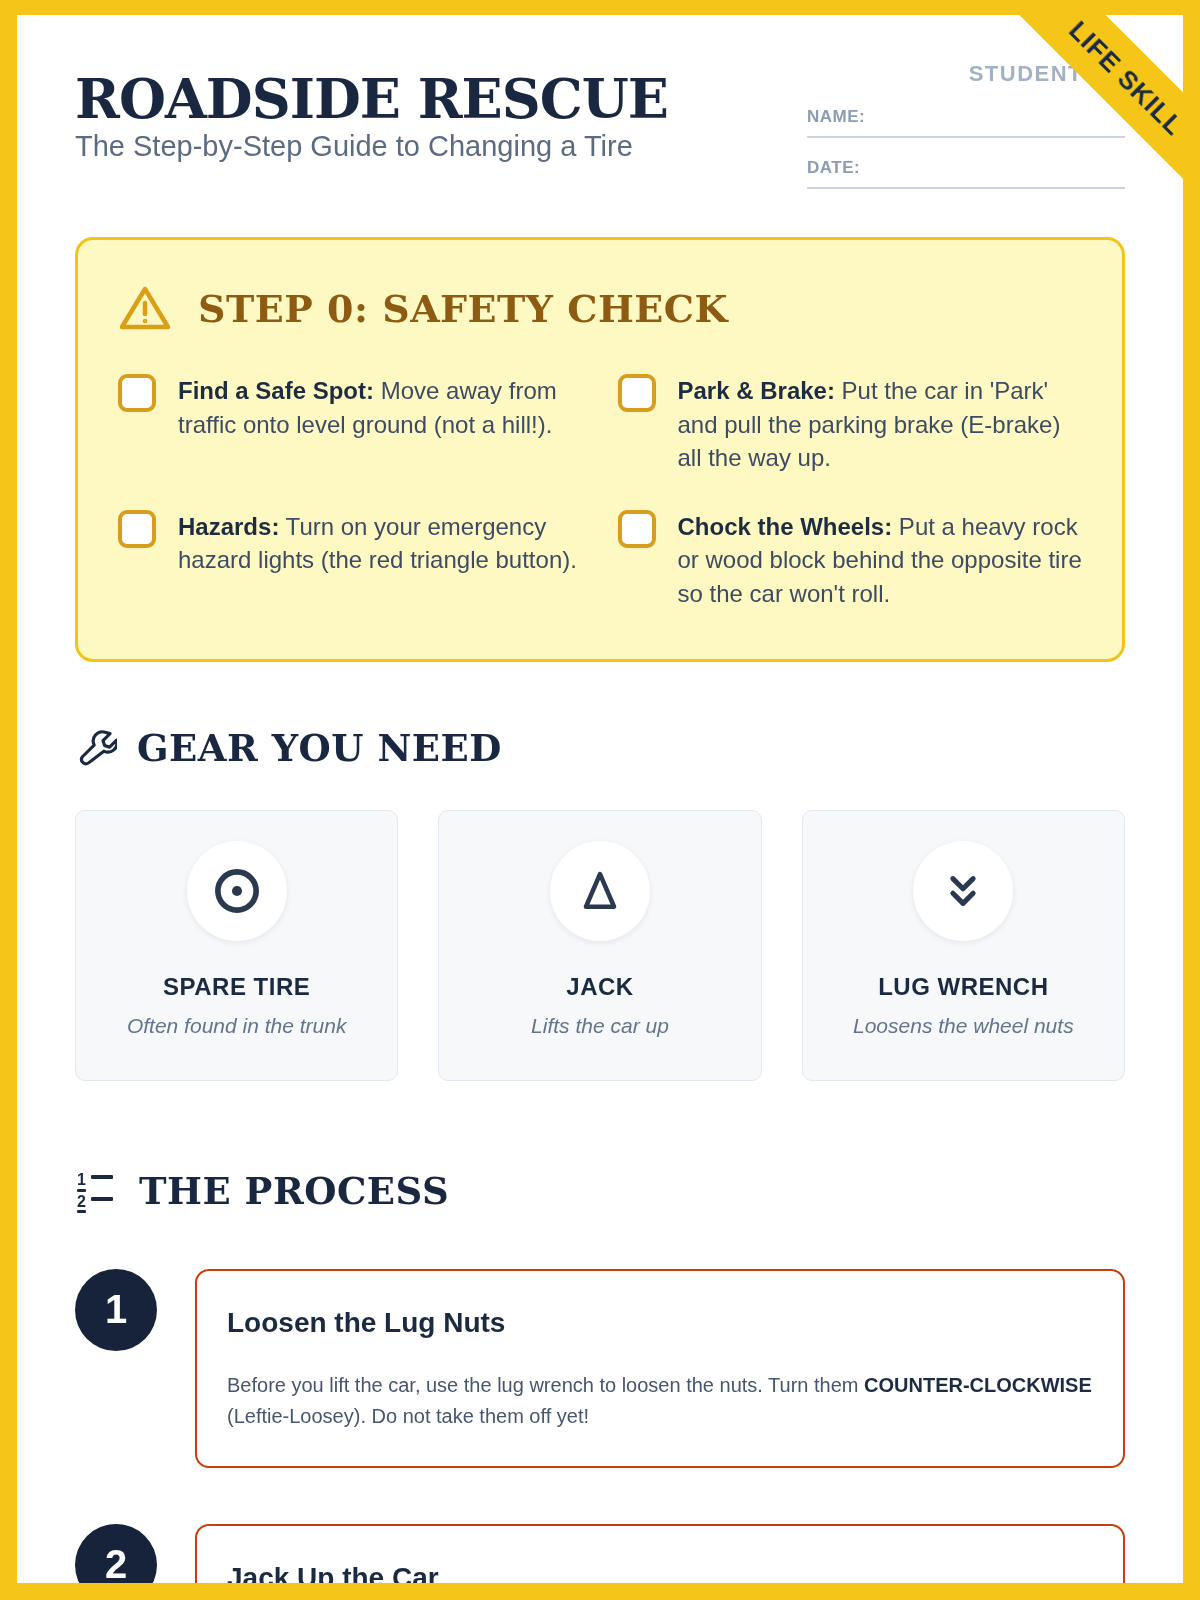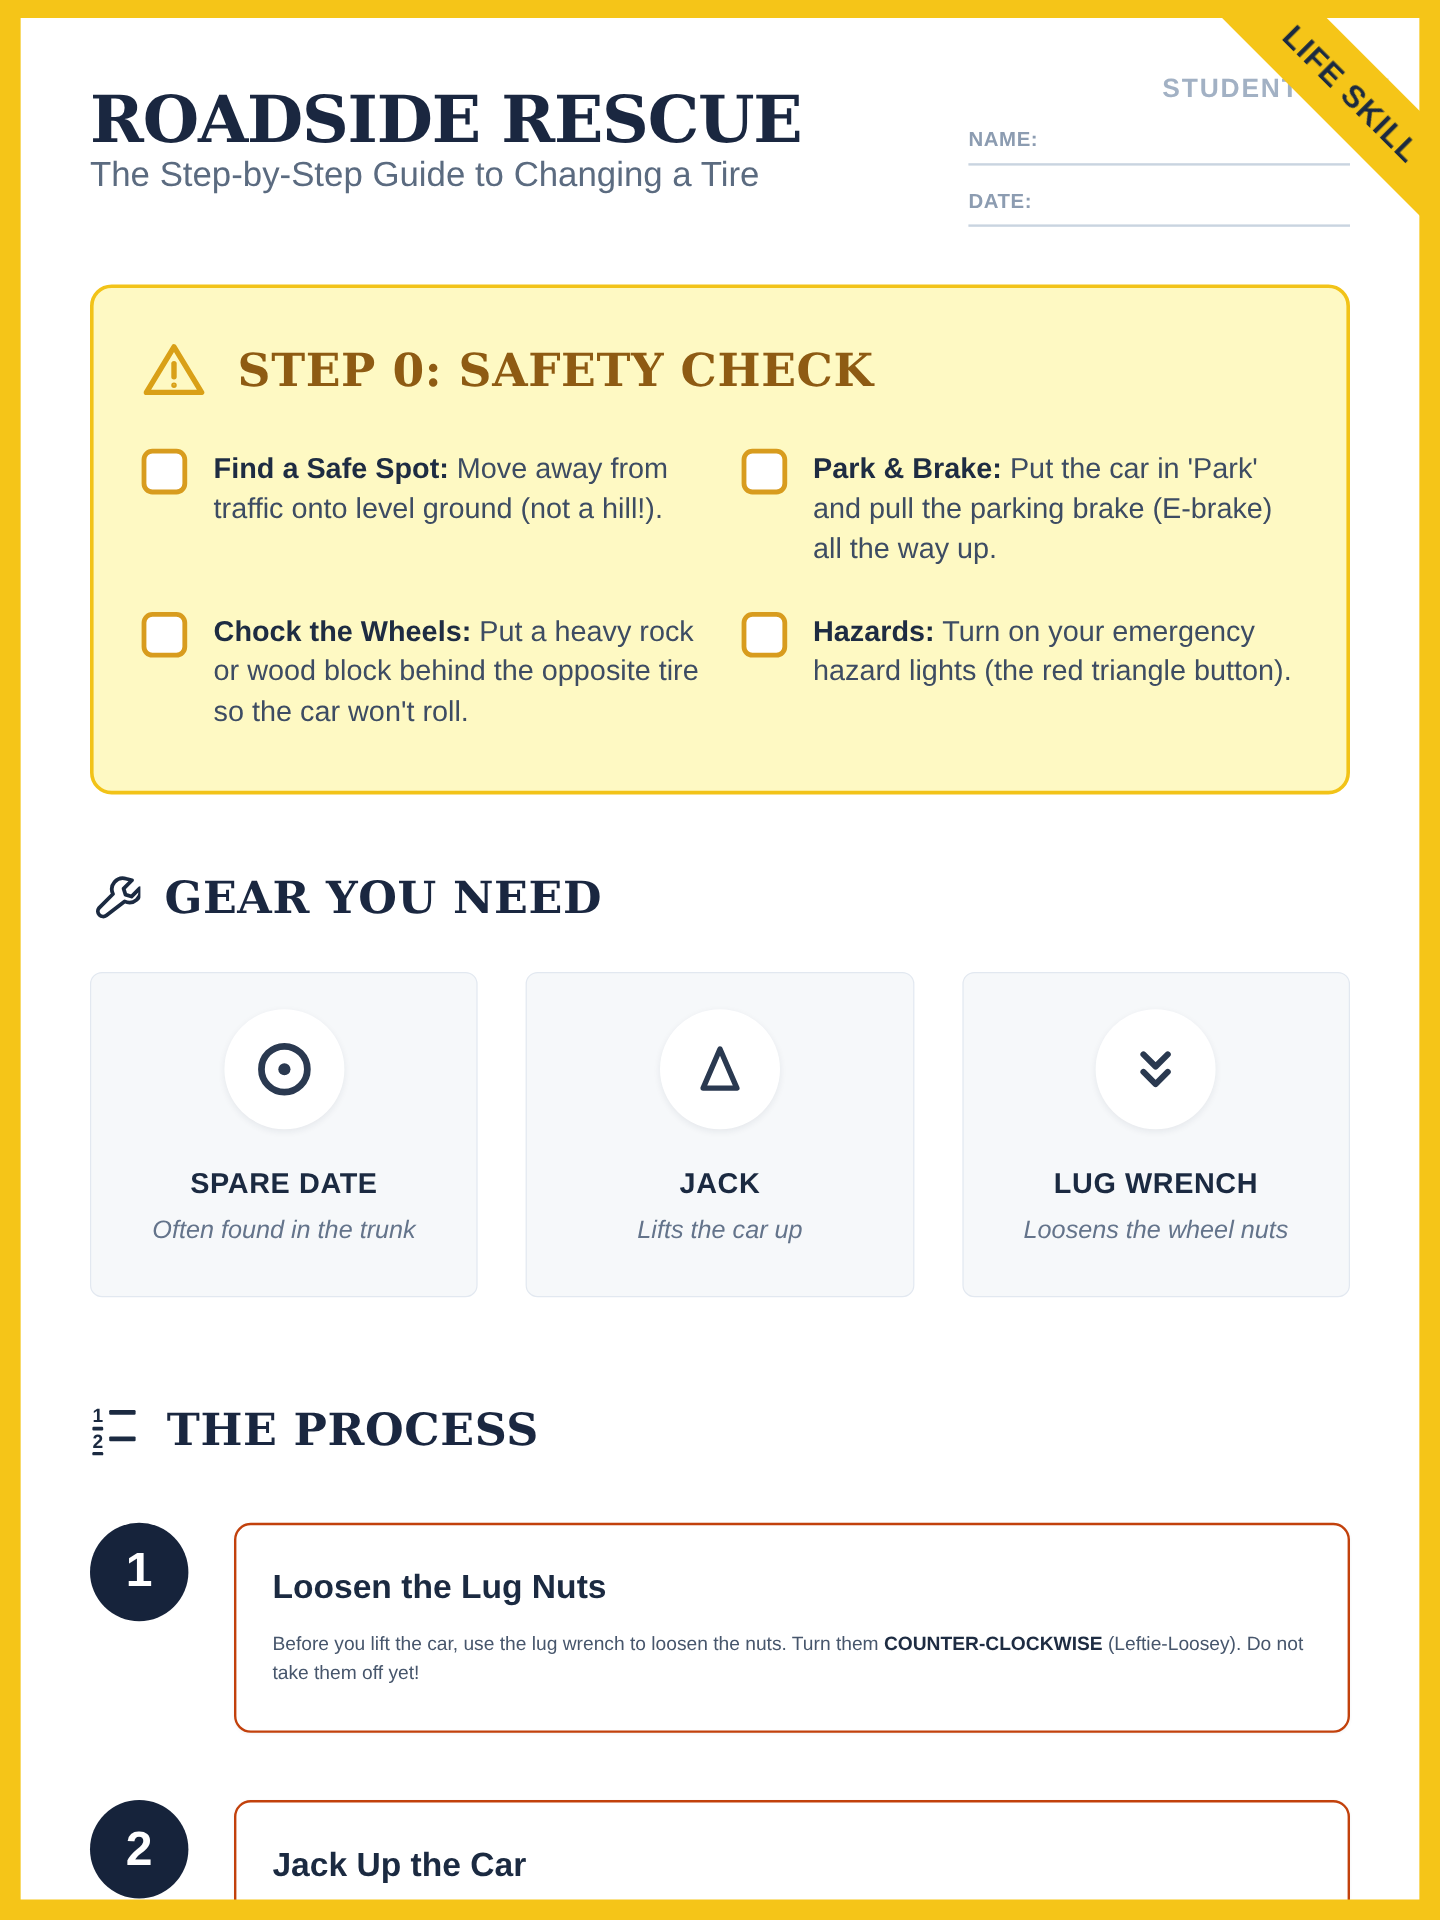--- a/index.html
+++ b/index.html
@@ -100,21 +100,21 @@
     font-size:40px; font-weight:700;
     display:flex; align-items:center; justify-content:center;
   }
   .step-card {
     flex:1; background:#ffffff;
     border:2px solid #c2410c; border-radius:14px;
     padding:36px 28px 34px 30px;
     box-shadow:0 1px 3px rgba(30,42,65,0.05);
   }
   .step-title { font-size:28px; font-weight:700; color:#1B2A41; }
-  .step-body { margin-top:20px; font-size:16px; line-height:1.55; color:#47566C; }
+  .step-body { margin-top:31px; font-size:20px; line-height:1.55; color:#47566C; }
   .seg-bold { font-weight:700; color:#1E2C42; }
   
   .frame {
     position:fixed; left:0; top:0; width:1200px; height:1600px;
     border:17px solid #F5C518; border-top-width:15px;
     pointer-events:none; z-index:30;
   }
   svg { display:block; }
 </style>
 </head>
@@ -155,25 +155,25 @@
       <div class="check-item">
         <span class="checkbox"></span>
         <span class="check-text"><span class="check-label">Find a Safe Spot:</span><span> Move away from traffic onto level ground (not a hill!).</span></span>
       </div>
       <div class="check-item">
         <span class="checkbox"></span>
         <span class="check-text"><span class="check-label">Park &amp; Brake:</span><span> Put the car in 'Park' and pull the parking brake (E-brake) all the way up.</span></span>
       </div>
       <div class="check-item">
         <span class="checkbox"></span>
+        <span class="check-text"><span class="check-label">Hazards:</span><span> Turn on your emergency hazard lights (the red triangle button).</span></span>
+      </div>
+      <div class="check-item">
+        <span class="checkbox"></span>
         <span class="check-text"><span class="check-label">Chock the Wheels:</span><span> Put a heavy rock or wood block behind the opposite tire so the car won't roll.</span></span>
-      </div>
-      <div class="check-item">
-        <span class="checkbox"></span>
-        <span class="check-text"><span class="check-label">Hazards:</span><span> Turn on your emergency hazard lights (the red triangle button).</span></span>
       </div>
     </div>
   </div>
 
   <div class="gear-section">
     <div class="section-head">
       <span class="section-icon">
         <svg width="42" height="42" viewBox="0 0 48 48" fill="none" stroke="currentColor" stroke-width="3.6" stroke-linejoin="round" stroke-linecap="round">
           <path d="M40 7.5 l-8 8 1.8 5.7 5.7 1.8 8-8 a10.5 10.5 0 0 1 -14.6 12.6 L15.5 41 a5 5 0 0 1 -7 -7 L21.9 20.6 A10.5 10.5 0 0 1 34.5 6z"></path>
         </svg>
@@ -181,21 +181,21 @@
       <span class="section-title">GEAR YOU NEED</span>
     </div>
     <div class="gear-row">
       <div class="gear-card">
         <div class="gear-circle">
           <svg width="54" height="54" viewBox="0 0 48 48" fill="none" stroke="currentColor" stroke-width="5">
             <circle cx="24" cy="24" r="17"></circle>
             <circle cx="24" cy="24" r="4.5" fill="currentColor" stroke="none"></circle>
           </svg>
         </div>
-        <div class="gear-name">SPARE DATE</div>
+        <div class="gear-name">SPARE TIRE</div>
         <div class="gear-desc">Often found in the trunk</div>
       </div>
       <div class="gear-card">
         <div class="gear-circle">
           <svg width="54" height="54" viewBox="0 0 48 48" fill="none" stroke="currentColor" stroke-width="4" stroke-linejoin="round">
             <path d="M24 9 L36.5 38 H11.5 Z"></path>
           </svg>
         </div>
         <div class="gear-name">JACK</div>
         <div class="gear-desc">Lifts the car up</div>

